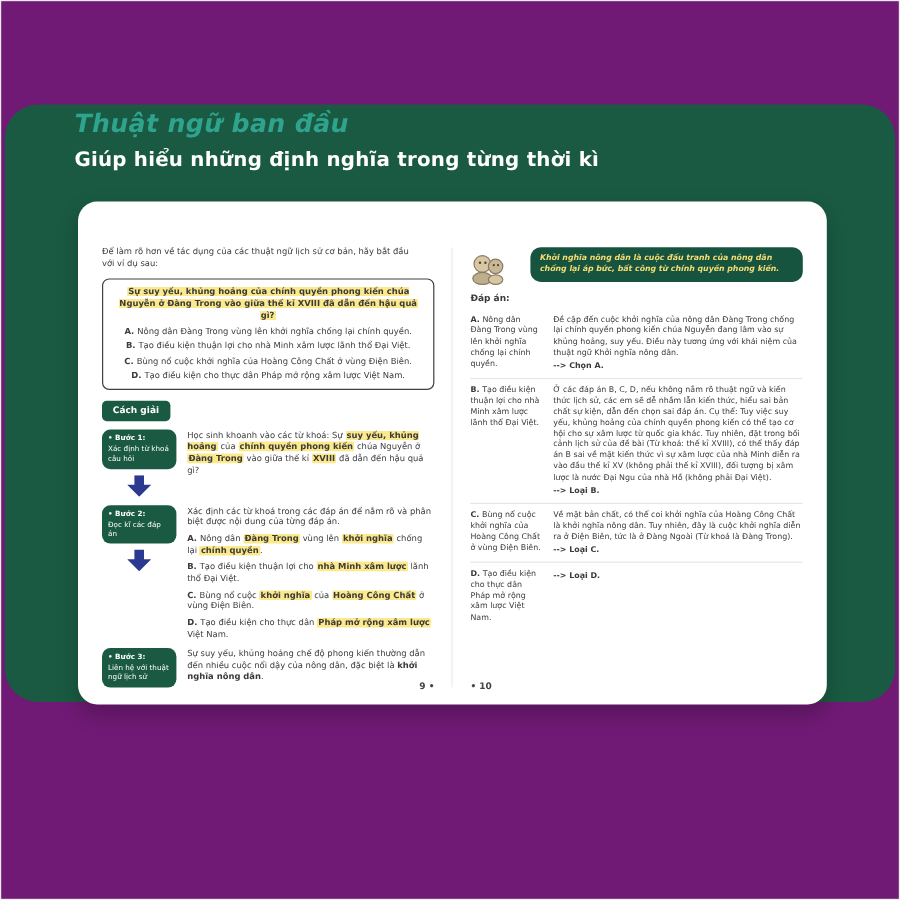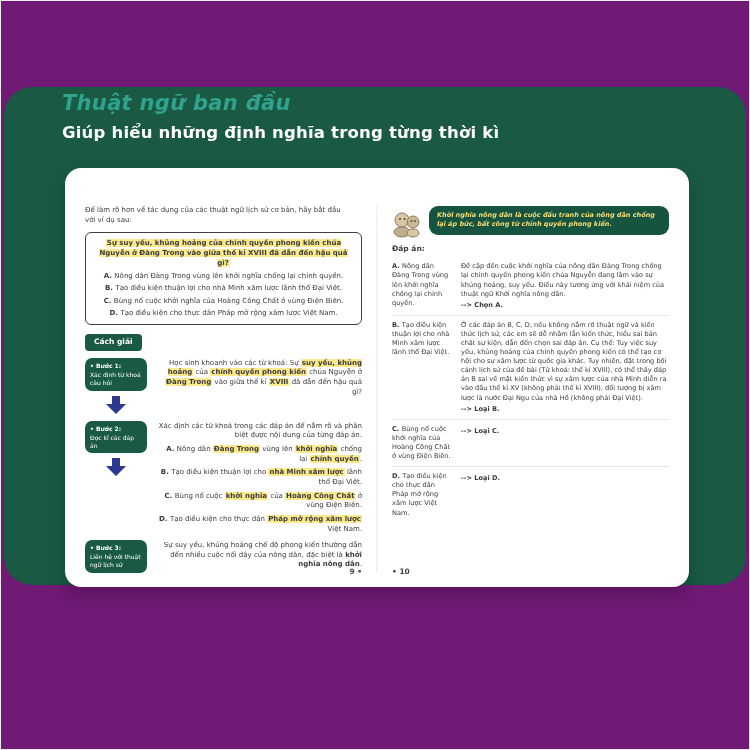--- a/index.html
+++ b/index.html
@@ -30,27 +30,27 @@
   .qbox .opt{margin-top:2.5px;}
   .solution-badge{display:inline-block;background:#1a5a42;color:#fff;font-weight:bold;font-size:7.5px;
                   padding:3px 9px;border-radius:4px;margin:1px 0 7px;}
   .srow{display:grid;grid-template-columns:62px 1fr;column-gap:9px;margin-bottom:2px;}
   .scol{display:flex;flex-direction:column;align-items:center;}
   .badge{background:#1a5a42;color:#fff;border-radius:7px;padding:4px 5px;font-size:6px;width:100%;box-sizing:border-box;}
   .badge .bl1{display:block;font-weight:bold;margin-bottom:1px;}
   .badge .bl2{display:block;line-height:1.3;}
   .arrow{margin:5px auto 5px;line-height:0;}
   .scontent{padding-top:1px;}
-  .scontent p{margin-bottom:4px;text-align:right;}
+  .scontent p{margin-bottom:4px;}
   .pagenum{position:absolute;bottom:-4px;font-size:7.5px;font-weight:bold;color:#444;}
   .pn-left{right:14px;}
   .pn-right{left:14px;}
 
   
-  .callout-row{display:flex;align-items:flex-start;gap:7px;margin-bottom:6px;justify-content:space-between;}
+  .callout-row{display:flex;align-items:flex-start;gap:20px;margin-bottom:6px;justify-content:space-between;}
   .mascot{flex:0 0 30px;line-height:0;padding-top:4px;}
   .callout{flex:1;background:#175440;border-radius:9px;padding:5px 8px;color:#f6dd72;font-weight:bold;
            font-style:italic;font-size:6.5px;line-height:1.45;}
   .dapan-label{font-weight:bold;font-size:7.5px;margin:1px 0 3px;}
   .arow{display:grid;grid-template-columns:60px 1fr;column-gap:9px;padding:5px 0;}
   .arow.sep{border-bottom:1px solid #e6e6e6;}
   .opt-cell{font-size:6.6px;}
   .expl-cell{font-size:6.6px;}
   .verdict{display:block;font-weight:bold;margin-top:2px;}
 </style>
@@ -166,20 +166,21 @@
         <div class="opt-cell"><span class="b">B. </span><span>Tạo điều kiện thuận lợi cho nhà Minh xâm lược lãnh thổ Đại Việt.</span></div>
         <div class="expl-cell">
           <span>Ở các đáp án B, C, D, nếu không nắm rõ thuật ngữ và kiến thức lịch sử, các em sẽ dễ nhầm lẫn kiến thức, hiểu sai bản chất sự kiện, dẫn đến chọn sai đáp án. Cụ thể: Tuy việc suy yếu, khủng hoảng của chính quyền phong kiến có thể tạo cơ hội cho sự xâm lược từ quốc gia khác. Tuy nhiên, đặt trong bối cảnh lịch sử của đề bài (Từ khoá: thế kỉ XVIII), có thể thấy đáp án B sai về mặt kiến thức vì sự xâm lược của nhà Minh diễn ra vào đầu thế kỉ XV (không phải thế kỉ XVIII), đối tượng bị xâm lược là nước Đại Ngu của nhà Hồ (không phải Đại Việt).</span>
           <span class="verdict">--&gt; Loại B.</span>
         </div>
       </div>
 
       <div class="arow sep">
         <div class="opt-cell"><span class="b">C. </span><span>Bùng nổ cuộc khởi nghĩa của Hoàng Công Chất ở vùng Điện Biên.</span></div>
         <div class="expl-cell">
+          <span>Về mặt bản chất, có thể coi khởi nghĩa của Hoàng Công Chất là khởi nghĩa nông dân. Tuy nhiên, đây là cuộc khởi nghĩa diễn ra ở Điện Biên, tức là ở Đàng Ngoài (Từ khoá là Đàng Trong).</span>
           <span class="verdict">--&gt; Loại C.</span>
         </div>
       </div>
 
       <div class="arow">
         <div class="opt-cell"><span class="b">D. </span><span>Tạo điều kiện cho thực dân Pháp mở rộng xâm lược Việt Nam.</span></div>
         <div class="expl-cell">
           <span class="verdict">--&gt; Loại D.</span>
         </div>
       </div>

